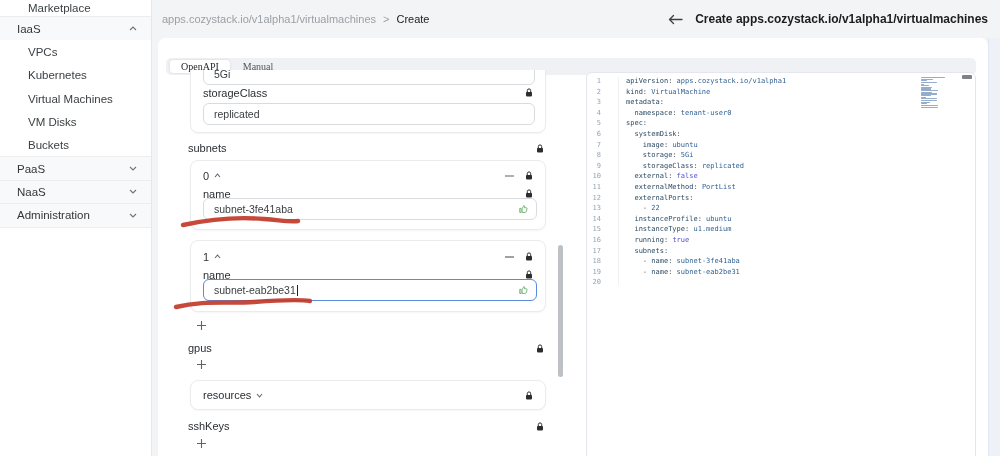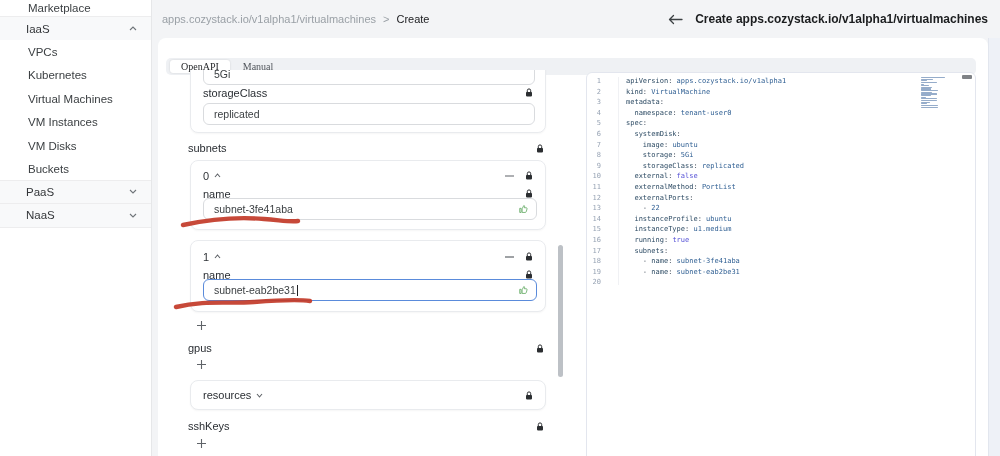--- a/index.html
+++ b/index.html
@@ -5,21 +5,21 @@
   html,body{margin:0;padding:0;}
   .app{position:relative;width:1000px;height:456px;overflow:hidden;background:#f3f4f6;
        font-family:"Liberation Sans",sans-serif;-webkit-font-smoothing:antialiased;}
 
   
   .sidebar{position:absolute;left:0;top:0;width:152px;height:456px;background:#fff;
            border-right:1px solid #e6e7e9;z-index:3;box-sizing:border-box;}
   .sb-row{display:flex;align-items:center;height:23.4px;padding:0 14px 0 28px;
           font-size:11.5px;color:#3c4043;box-sizing:border-box;cursor:pointer;}
   .sb-first{height:17px;}
-  .sb-section{padding-left:26px;background:#f8f9fa;justify-content:space-between;color:#333639;}
+  .sb-section{padding-left:17px;background:#f8f9fa;justify-content:space-between;color:#333639;}
   .sb-div{border-bottom:1px solid #ededee;align-items:center;}
   .sb-chevron{flex:none;display:flex;}
 
   
   .topbar{position:absolute;left:152px;right:0;top:0;height:38px;background:#f3f4f6;
           display:flex;align-items:center;z-index:2;gap:44px;}
   .breadcrumb{margin-left:10px;font-size:11px;color:#9aa0a6;display:flex;gap:7px;align-items:center;}
   .bc-current{color:#202124;}
   .tb-right{margin-left:auto;display:flex;align-items:center;gap:12px;padding-right:12px;}
   .tb-title{font-size:12px;font-weight:bold;color:#1b1d1f;}
@@ -104,38 +104,43 @@
       <div class="sb-row">
         <span>VPCs</span>
       </div>
       <div class="sb-row">
         <span>Kubernetes</span>
       </div>
       <div class="sb-row">
         <span>Virtual Machines</span>
       </div>
       <div class="sb-row">
-        <span>VM Instances</span>
-      </div>
-      <div class="sb-row">
         <span>VM Disks</span>
       </div>
       <div class="sb-row sb-div">
         <span>Buckets</span>
       </div>
       <div class="sb-row sb-section sb-div">
         <span>PaaS</span>
         <span class="sb-chevron">
           <svg width="8" height="5" viewBox="0 0 8 5">
             <path d="M1 1l3 3 3-3" fill="none" stroke="#70757a" stroke-width="1.1"></path>
           </svg>
         </span>
       </div>
       <div class="sb-row sb-section sb-div">
         <span>NaaS</span>
+        <span class="sb-chevron">
+          <svg width="8" height="5" viewBox="0 0 8 5">
+            <path d="M1 1l3 3 3-3" fill="none" stroke="#70757a" stroke-width="1.1"></path>
+          </svg>
+        </span>
+      </div>
+      <div class="sb-row sb-section sb-div">
+        <span>Administration</span>
         <span class="sb-chevron">
           <svg width="8" height="5" viewBox="0 0 8 5">
             <path d="M1 1l3 3 3-3" fill="none" stroke="#70757a" stroke-width="1.1"></path>
           </svg>
         </span>
       </div>
     </nav>
 
   <div class="topbar">
     <div class="breadcrumb">

